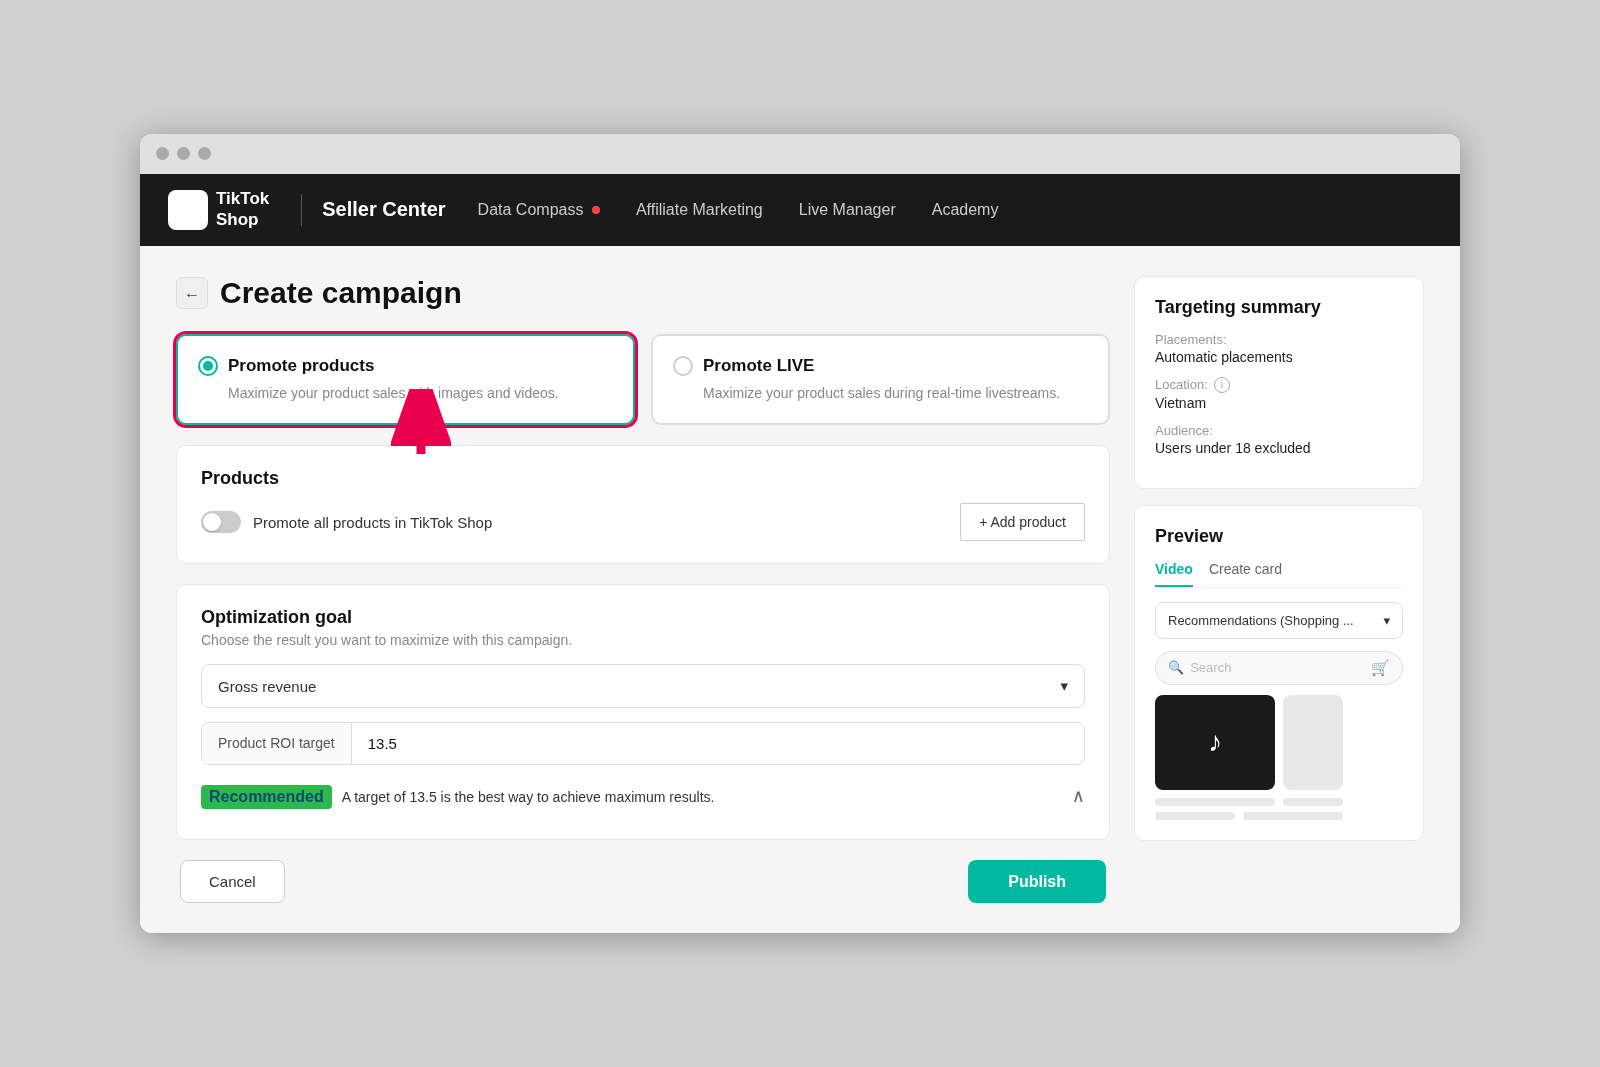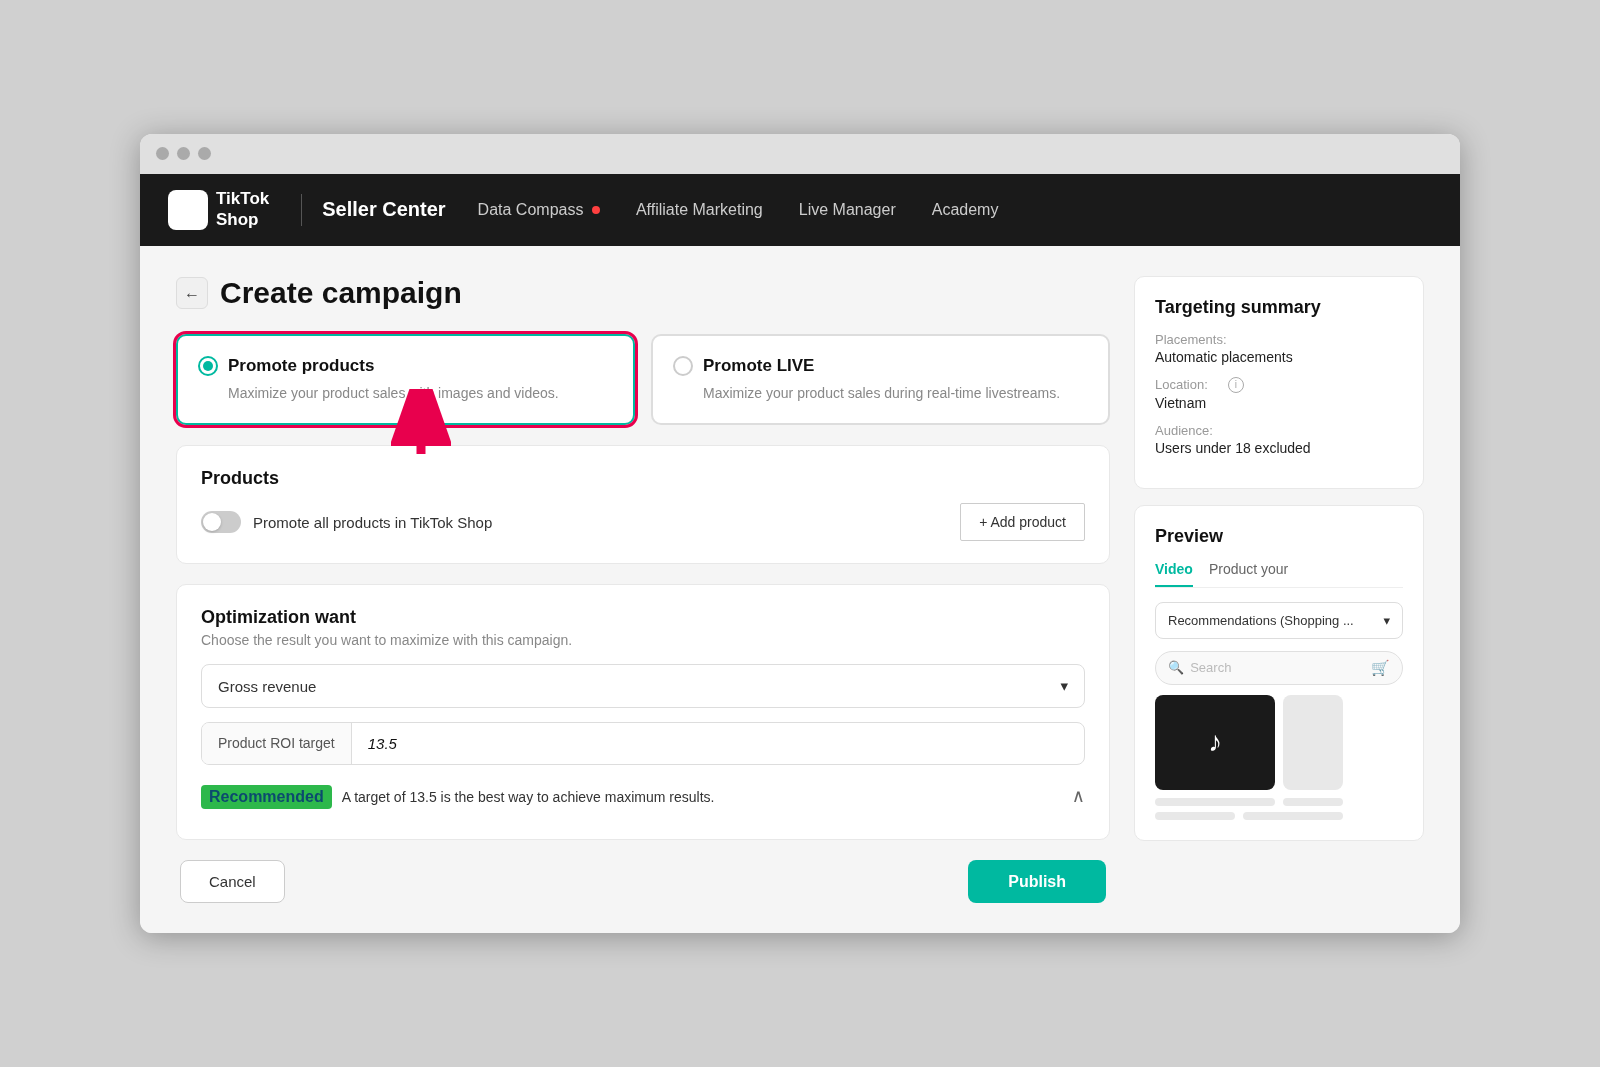--- a/index.html
+++ b/index.html
@@ -275,21 +275,20 @@
       padding: 12px 16px;
       font-size: 14px;
       color: #555;
       white-space: nowrap;
     }
     .roi-value {
       padding: 12px 16px;
       font-size: 15px;
       color: #111;
       flex: 1;
-      font-style: italic;
     }
     .recommended-row {
       display: flex;
       align-items: flex-start;
       justify-content: space-between;
       padding: 8px 0;
     }
     .recommended-left {
       display: flex;
       align-items: center;
@@ -367,21 +366,21 @@
       margin-bottom: 2px;
     }
     .summary-value {
       font-size: 14px;
       color: #222;
       font-weight: 500;
     }
     .summary-location {
       display: flex;
       align-items: center;
-      gap: 20px;
+      gap: 6px;
     }
     .info-icon {
       width: 16px; height: 16px;
       border-radius: 50%;
       border: 1.5px solid #aaa;
       display: inline-flex;
       align-items: center;
       justify-content: center;
       font-size: 10px;
       color: #aaa;
@@ -560,21 +559,21 @@
                 <div class="toggle-knob"></div>
               </div>
               <span class="toggle-label">Promote all products in TikTok Shop</span>
             </div>
             <button class="add-product-btn">+ Add product</button>
           </div>
         </div>
       </div>
 
       <div class="opt-section">
-        <h2 class="opt-title">Optimization want</h2>
+        <h2 class="opt-title">Optimization goal</h2>
         <p class="opt-desc">Choose the result you want to maximize with this campaign.</p>
 
         <div class="select-box">
           <span>Gross revenue</span>
           <span>▾</span>
         </div>
 
         <div class="roi-row">
           <div class="roi-label">Product ROI target</div>
           <div class="roi-value">13.5</div>
@@ -618,21 +617,21 @@
           <div class="summary-label">Audience:</div>
           <div class="summary-value">Users under 18 excluded</div>
         </div>
       </div>
 
       <div class="panel-card">
         <h3 class="panel-title">Preview</h3>
 
         <div class="preview-tabs">
           <div class="preview-tab active">Video</div>
-          <div class="preview-tab">Product your</div>
+          <div class="preview-tab">Create card</div>
         </div>
 
         <div class="preview-dropdown">
           <span>Recommendations (Shopping ...</span>
           <span>▾</span>
         </div>
 
         <div class="preview-search">
           <span class="search-icon-small">🔍</span>
           <span class="search-text">Search</span>

